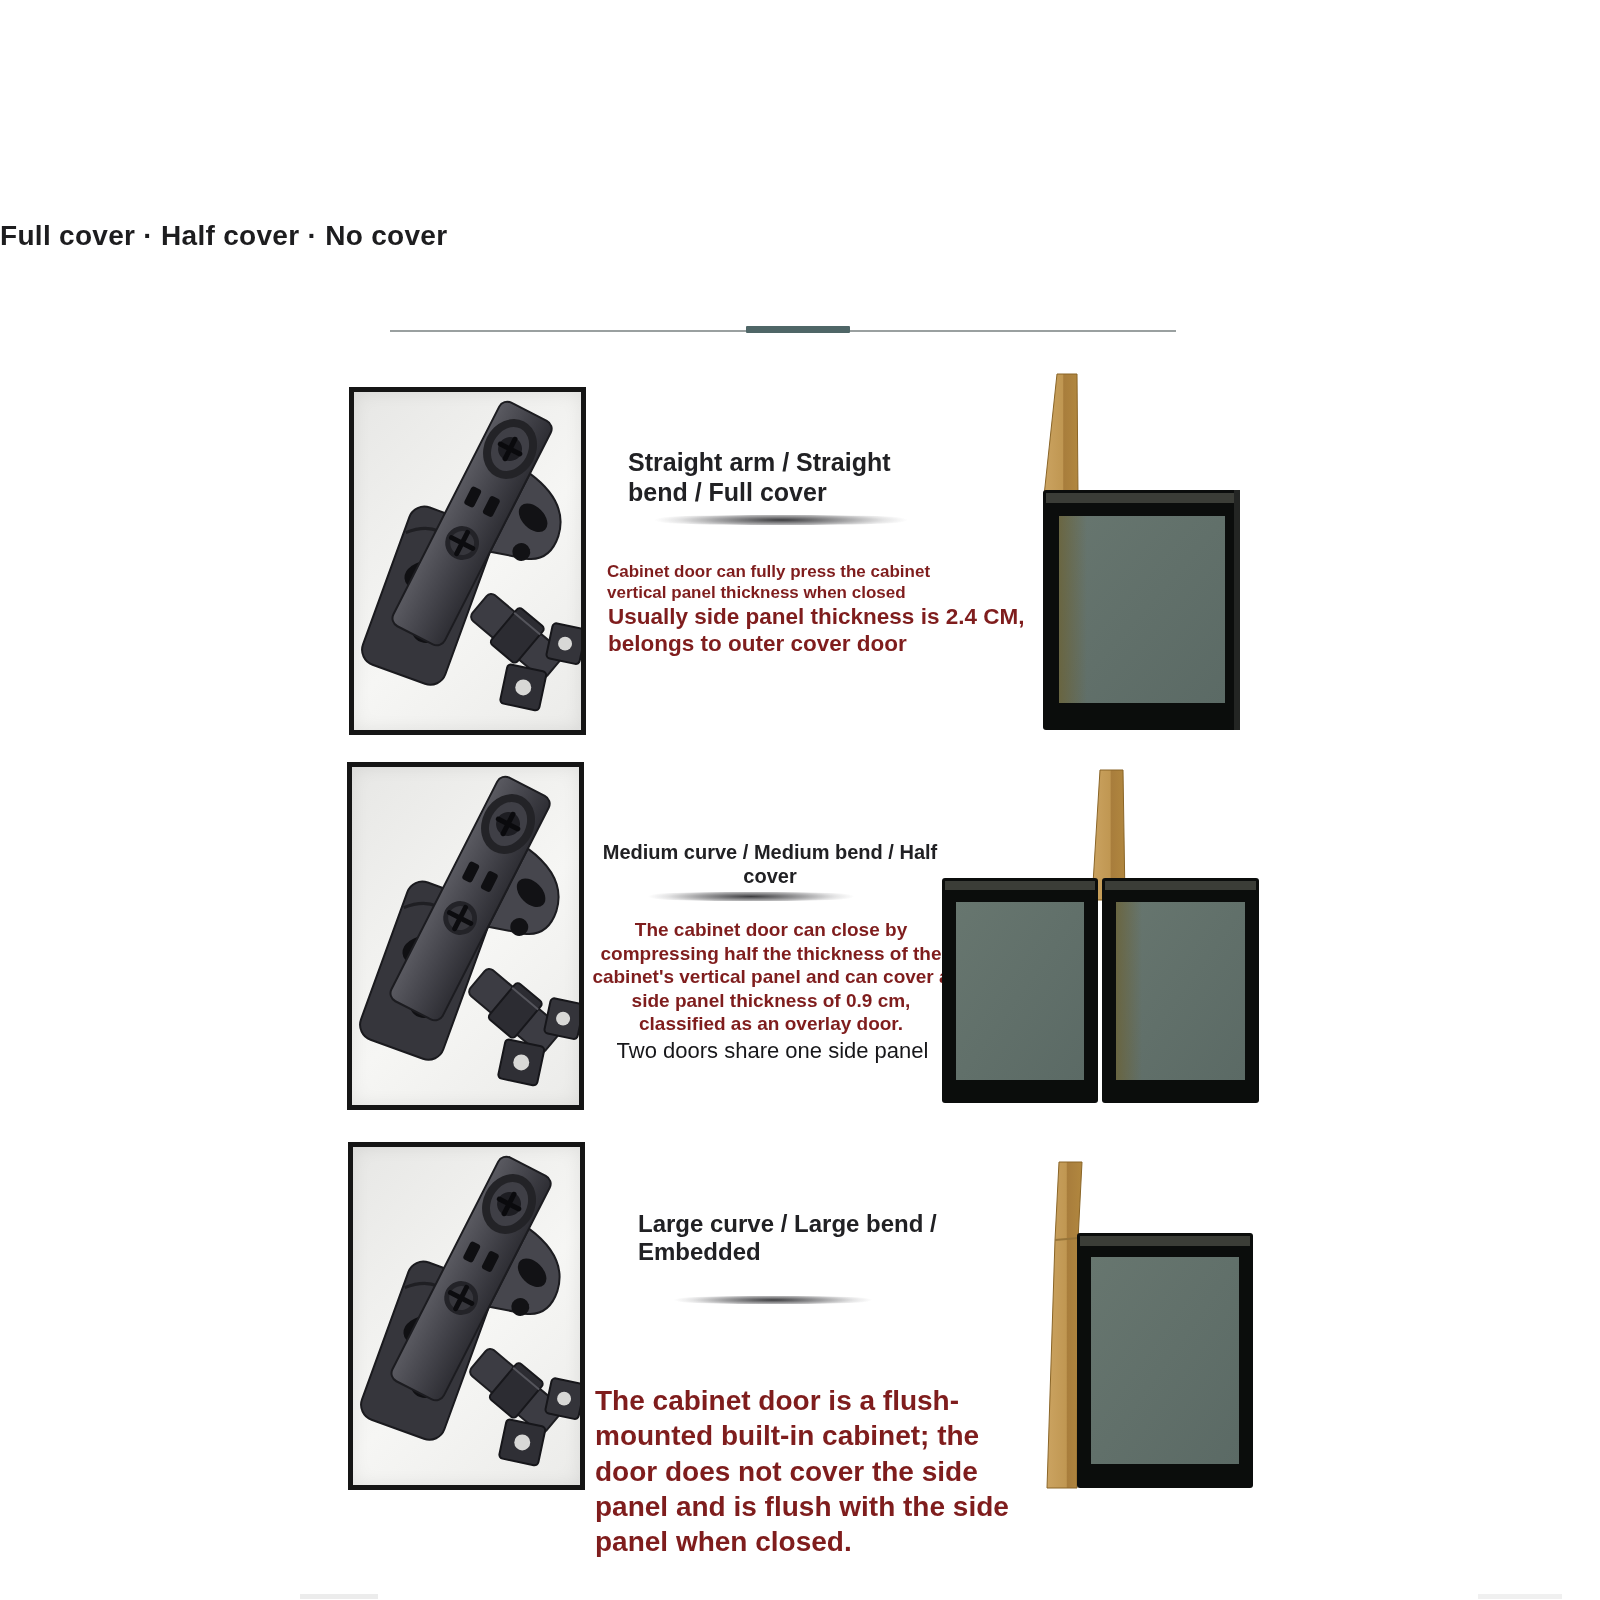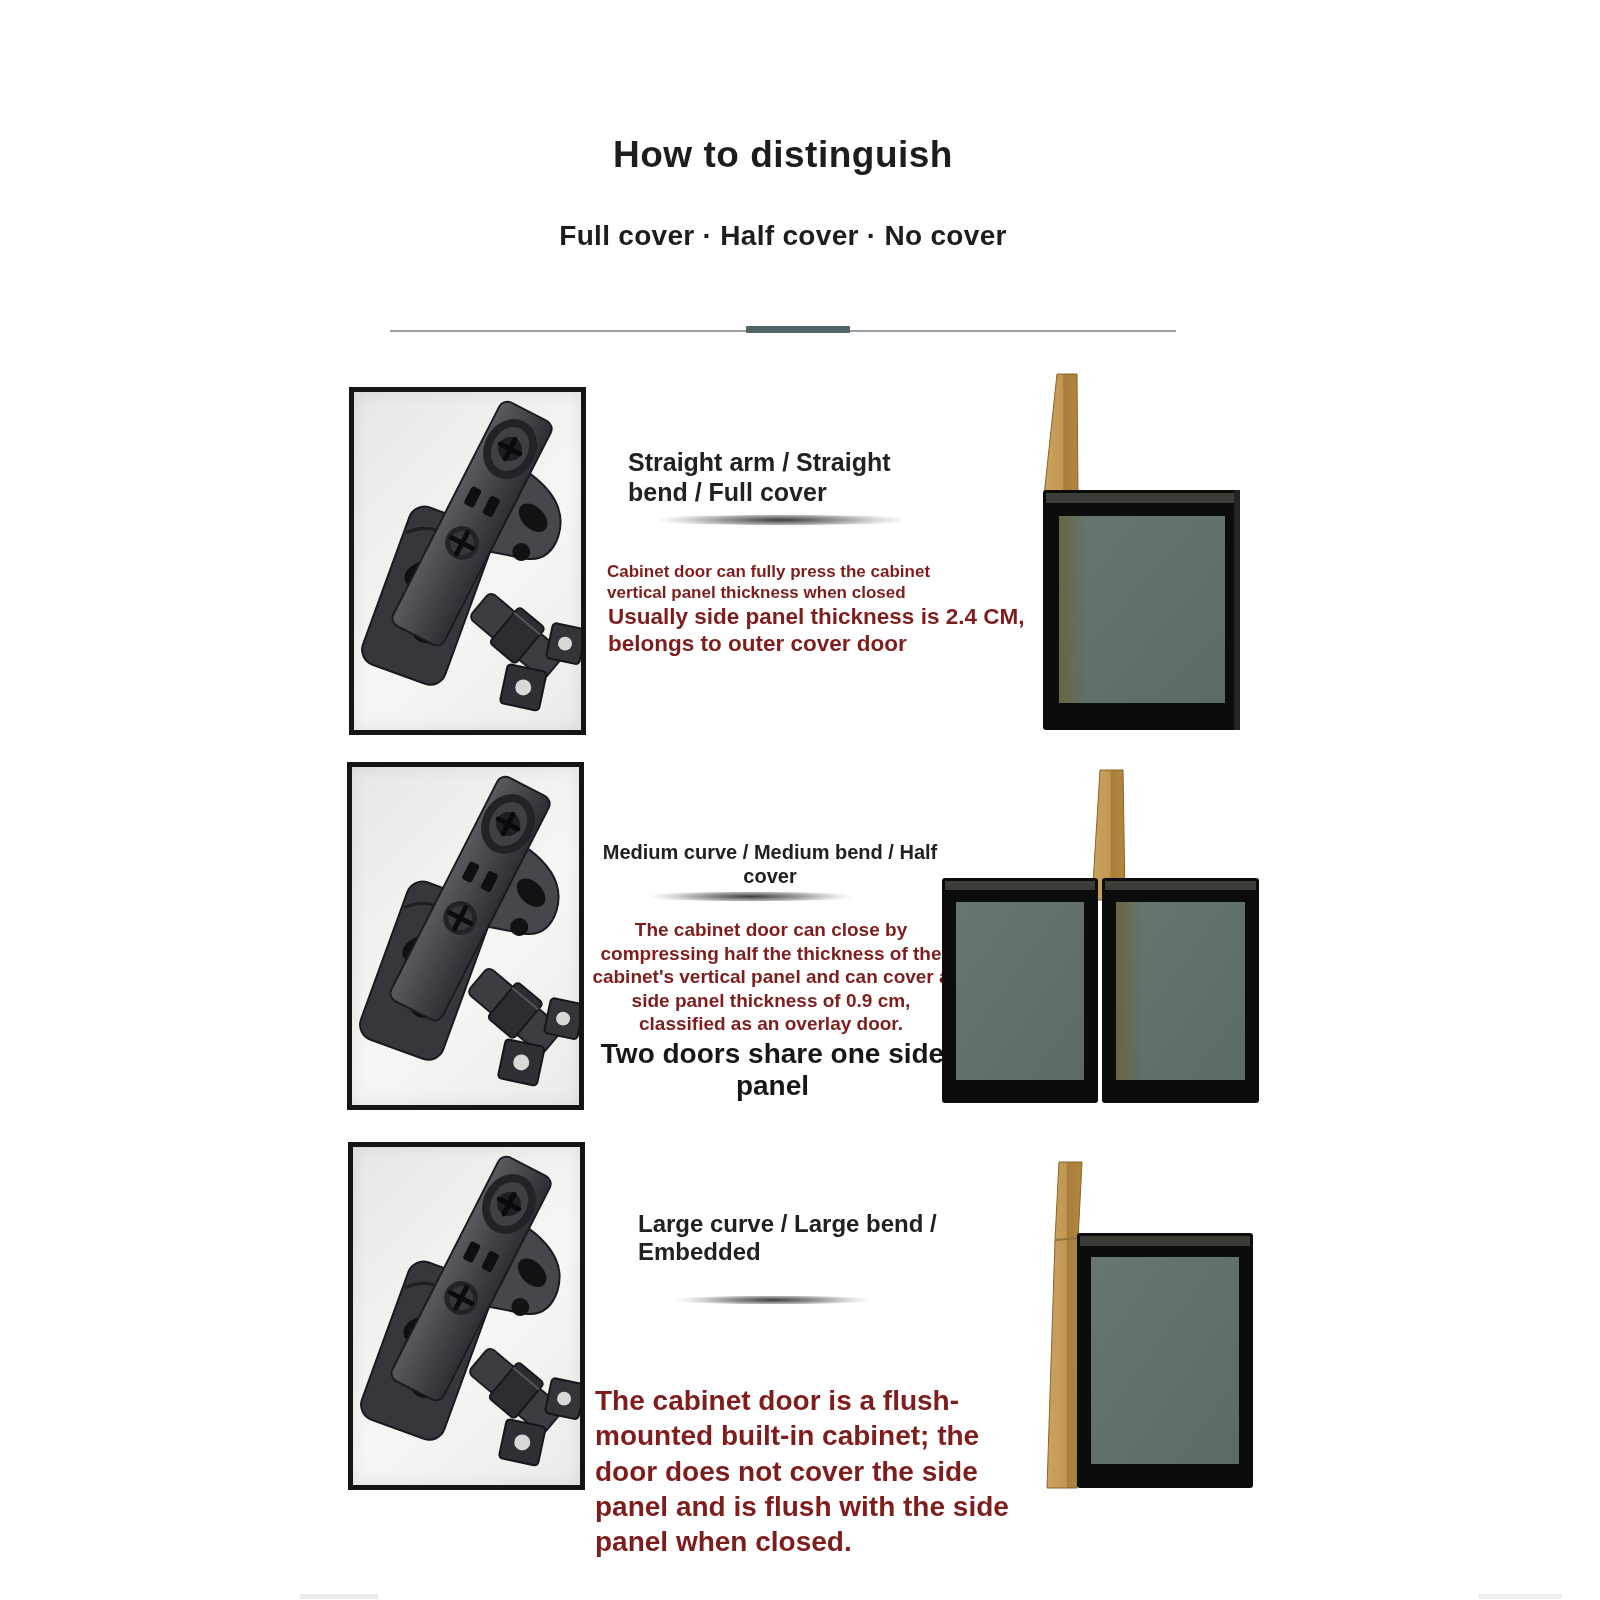--- a/index.html
+++ b/index.html
@@ -6,21 +6,21 @@
   .canvas{
     position:relative;width:1600px;height:1600px;background:#ffffff;
     font-family:"Liberation Sans", sans-serif;overflow:hidden;
   }
   
   .title{
     position:absolute;top:134px;left:0;width:1566px;text-align:center;
     font-size:37px;font-weight:700;color:#1d1d1f;letter-spacing:.5px;
   }
   .subtitle{
-    position:absolute;top:220px;left:0;width:1566px;text-align:center;
+    position:absolute;top:220px;left:0;width:1566px;
     font-size:28px;font-weight:700;color:#1d1d1f;letter-spacing:.3px;
   }
   .rule{position:absolute;top:330px;left:390px;width:786px;height:2px;background:#9aa0a0;}
   .rule-accent{position:absolute;top:326px;left:746px;width:104px;height:7px;background:#4f6667;border-radius:1px;}
   
   .photo{
     position:absolute;width:227px;height:338px;border:5px solid #151515;
     background:linear-gradient(135deg,#e7e7e5 0%,#f6f6f4 55%,#ebebe9 100%);
     box-shadow:inset 0 0 18px rgba(0,0,0,.08);
   }
@@ -31,21 +31,21 @@
   
   .heading{font-weight:700;color:#212124;}
   .h1{position:absolute;left:628px;top:448px;width:310px;font-size:25px;line-height:1.18;}
   .h2{position:absolute;left:594px;top:840px;width:352px;font-size:20px;line-height:1.2;text-align:center;}
   .h3{position:absolute;left:638px;top:1210px;width:330px;font-size:24px;line-height:1.16;}
   .green{font-weight:700;color:#7f1d1d;}
   .g1small{position:absolute;left:607px;top:561px;width:372px;font-size:17px;line-height:1.25;}
   .g1big{position:absolute;left:608px;top:604px;width:420px;font-size:22.5px;line-height:1.18;}
   .g2{position:absolute;left:592px;top:918px;width:358px;font-size:19px;line-height:1.24;text-align:center;}
   .g3{position:absolute;left:595px;top:1383px;width:428px;font-size:28px;line-height:1.26;}
-  .note2{position:absolute;left:600px;top:1038px;width:345px;font-size:28px;font-weight:700;color:#17171a;text-align:center;}
+  .note2{position:absolute;left:600px;top:1038px;width:345px;font-size:22px;font-weight:400;color:#17171a;text-align:center;}
   
   .swoosh{
     position:absolute;border-radius:50%;
     background:radial-gradient(ellipse 50% 95% at 50% 50%,
       rgba(45,45,48,.92) 0%, rgba(85,85,88,.55) 42%,
       rgba(130,130,133,.22) 68%, rgba(160,160,160,0) 84%);
     filter:blur(.6px);
   }
   .s1{left:630px;top:515px;width:302px;height:10px;}
   .s2{left:628px;top:892px;width:246px;height:9px;}
@@ -117,21 +117,20 @@
         <g>
           <rect x="150" y="272" width="40" height="40" rx="4" fill="#2f2f35" stroke="#16161a" stroke-width="2" transform="rotate(12 170 292)"></rect>
           <circle cx="170" cy="292" r="8" fill="#d8d8d6"></circle>
           <rect x="196" y="230" width="34" height="36" rx="4" fill="#34343a" stroke="#16161a" stroke-width="2" transform="rotate(12 213 248)"></rect>
           <circle cx="212" cy="248" r="7" fill="#d8d8d6"></circle>
         </g>
       </symbol>
     </defs>
   </svg>
 
-  <div class="title">How to distinguish</div>
   <div class="subtitle">Full cover · Half cover · No cover</div>
   <div class="rule"></div>
   <div class="rule-accent"></div>
 
   <div>
     <div class="photo p1">
       <svg viewBox="0 0 228 330">
           <use href="#hinge-sym"></use>
         </svg>
     </div>

